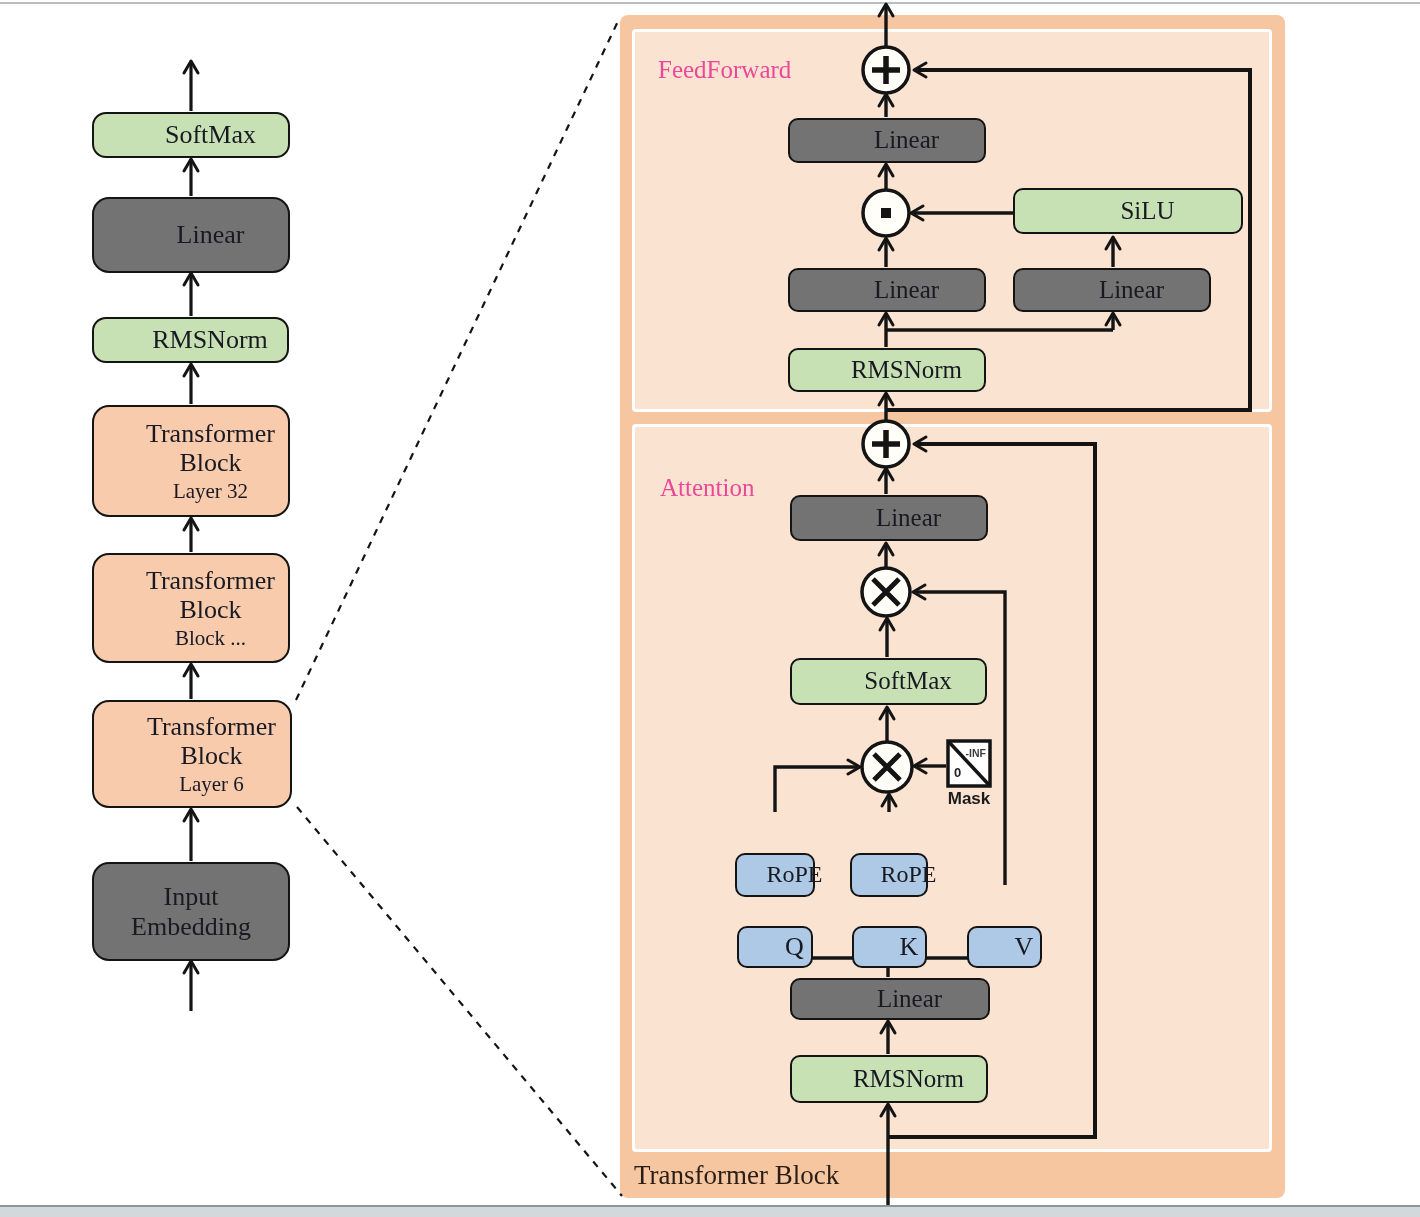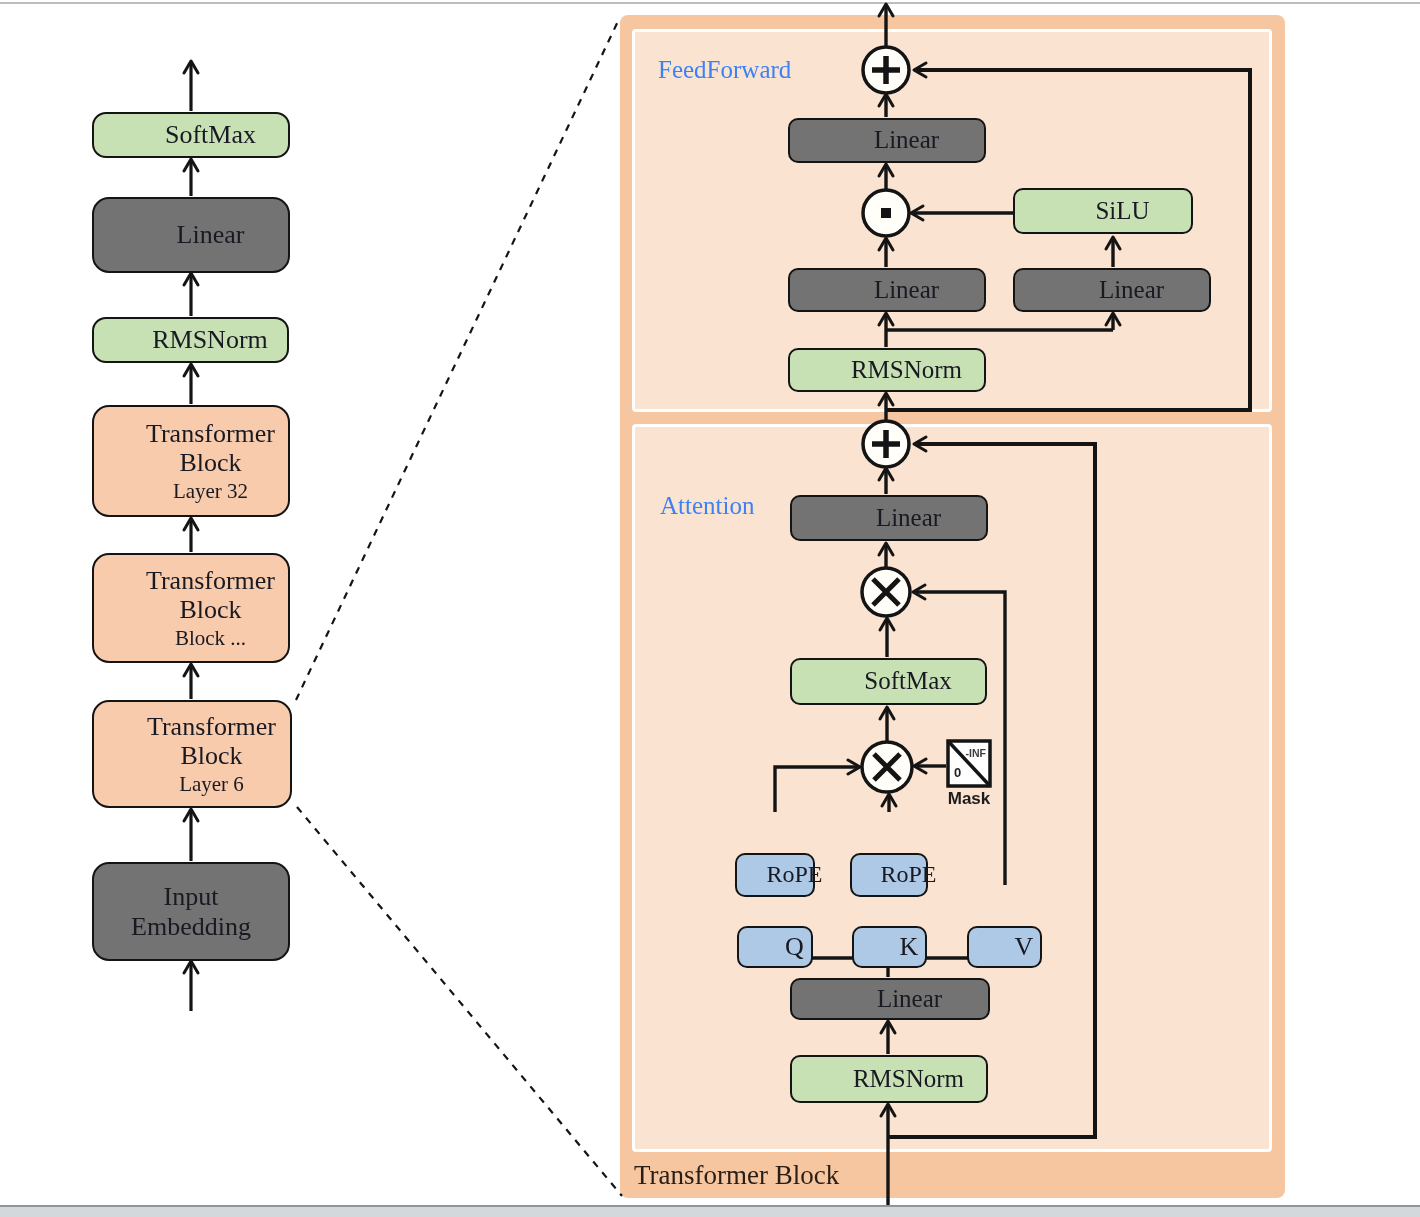--- a/index.html
+++ b/index.html
@@ -14,21 +14,21 @@
   .wires{position:absolute;left:0;top:0;}
   .blk{position:absolute;display:flex;flex-direction:column;align-items:center;justify-content:center;
        border:2.6px solid #141414;border-radius:10px;font-size:25px;text-align:center;line-height:1.15;
        box-sizing:border-box;padding-left:39px;}
   .big{border-radius:17px;font-size:26px;}
   .c-blue{background:#737373;}
   .c-blue2{background:#aec9e6;margin-top:40px;}
   .c-green{background:#c7e1b5;}
   .c-orange{background:#f8cbad;}
   .sub{font-size:21px;line-height:1.1;margin-top:2px;text-align:right;}
-  .sec-title{position:absolute;font-size:25px;color:#3b82f6;}
+  .sec-title{position:absolute;font-size:25px;color:#ec4899;}
   .tb-title{position:absolute;left:634px;top:1160px;font-size:27px;color:#2a1d16;}
   .mask-inf{font:700 10.5px "Liberation Sans","DejaVu Sans",sans-serif;fill:#3c3c3c;}
   .mask-zero{font:700 13px "Liberation Sans","DejaVu Sans",sans-serif;fill:#222222;}
   .mask-label{font:600 17px "Liberation Sans","DejaVu Sans",sans-serif;fill:#1c1c1c;}
 </style>
 </head>
 <body>
 
 <div class="canvas">
   <div class="edge-top"></div>
@@ -138,25 +138,25 @@
     <div class="sub">Block ...</div>
   </div>
   <div class="blk c-orange big" style="left:92px;top:700px;width:200px;height:108px">
     <div>Transformer Block</div>
     <div class="sub">Layer 6</div>
   </div>
 
   <div class="blk c-blue big" style="left:92px;top:862px;width:198px;height:99px;padding:0 44px">Input Embedding</div>
 
   <div class="sec-title" style="left:658px;top:56px">FeedForward</div>
-  <div class="sec-title" style="left:660px;top:492px">Attention</div>
+  <div class="sec-title" style="left:660px;top:474px">Attention</div>
   <div class="tb-title">Transformer Block</div>
 
   <div class="blk c-blue" style="left:788px;top:118px;width:198px;height:45px">Linear</div>
-  <div class="blk c-green" style="left:1013px;top:188px;width:180px;height:46px">SiLU</div>
+  <div class="blk c-green" style="left:1013px;top:188px;width:230px;height:46px">SiLU</div>
   <div class="blk c-blue" style="left:788px;top:268px;width:198px;height:44px">Linear</div>
   <div class="blk c-blue" style="left:1013px;top:268px;width:198px;height:44px">Linear</div>
   <div class="blk c-green" style="left:788px;top:348px;width:198px;height:44px">RMSNorm</div>
 
   <div class="blk c-blue" style="left:790px;top:495px;width:198px;height:46px">Linear</div>
   <div class="blk c-green" style="left:790px;top:658px;width:197px;height:47px">SoftMax</div>
   <div class="blk c-blue2" style="left:735px;top:813px;width:80px;height:44px;font-size:24px">RoPE</div>
   <div class="blk c-blue2" style="left:850px;top:813px;width:78px;height:44px;font-size:24px">RoPE</div>
   <div class="blk c-blue2" style="left:737px;top:886px;width:76px;height:42px;font-size:26px">Q</div>
   <div class="blk c-blue2" style="left:852px;top:886px;width:75px;height:42px;font-size:26px">K</div>

